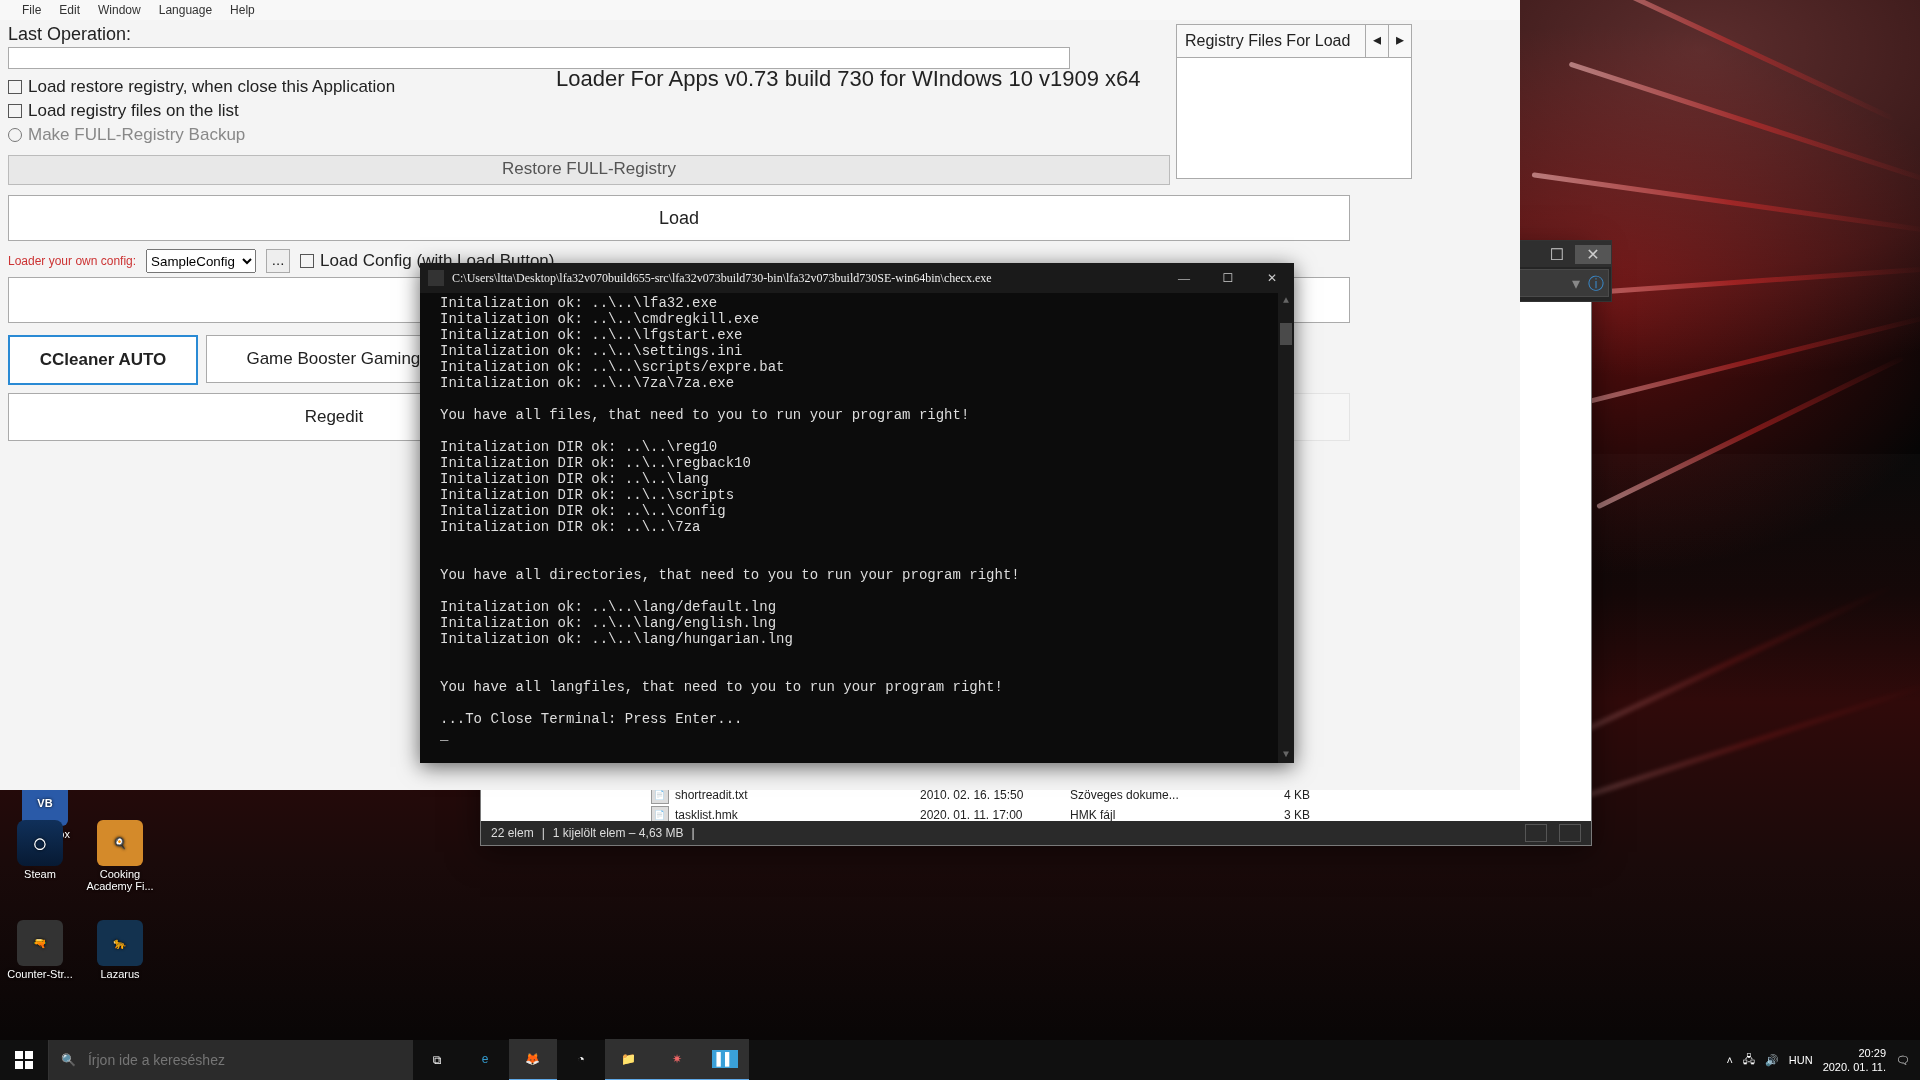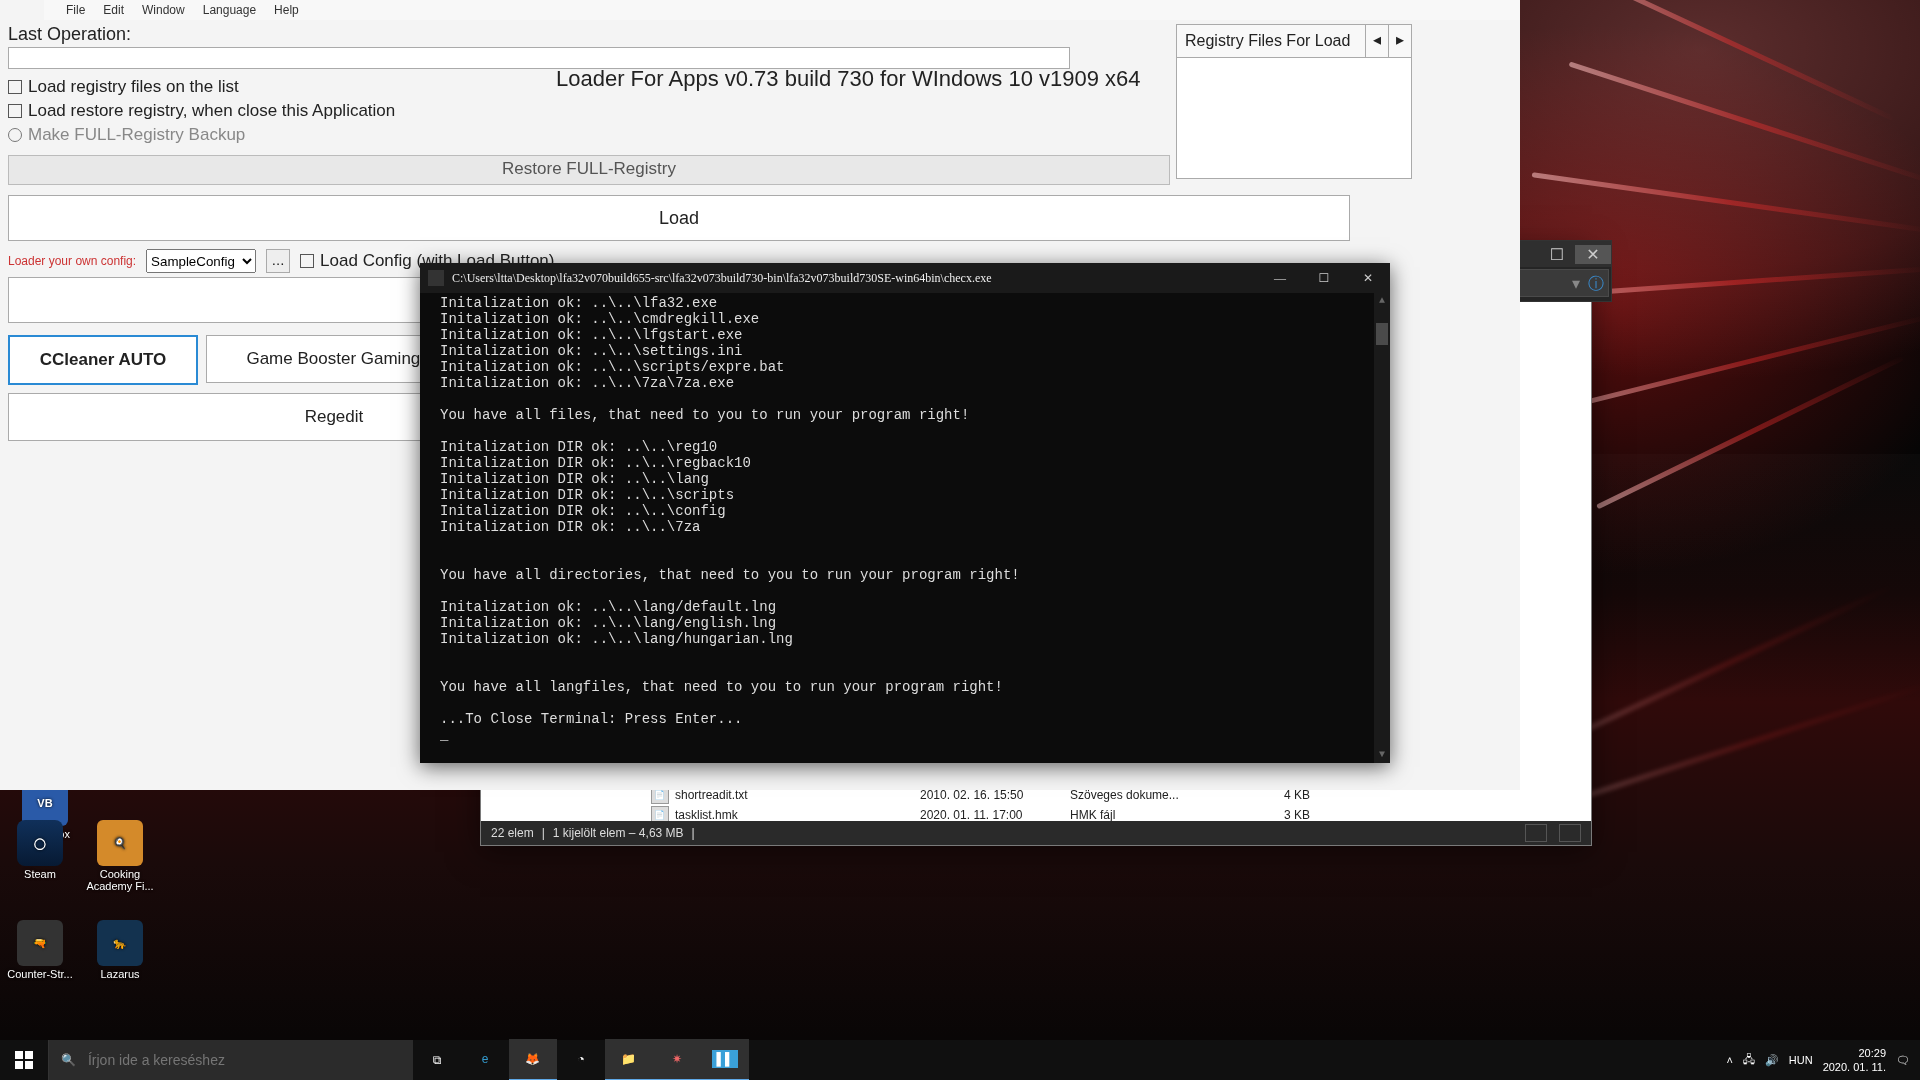--- a/index.html
+++ b/index.html
@@ -33,21 +33,21 @@
   .exp-row .nm{flex:0 0 245px;}.exp-row .dt{flex:0 0 150px;}.exp-row .ty{flex:0 0 160px;}.exp-row .sz{flex:0 0 80px;text-align:right;}
   #exp-status{position:absolute;left:0;right:0;bottom:0;height:24px;background:#2a2a2a;color:#ddd;font-size:12px;display:flex;align-items:center;padding:0 10px;gap:8px;}
   #exp-status .vbtn{width:20px;height:16px;border:1px solid #555;margin-left:4px;}
   
   #darkwin{position:absolute;left:1500px;top:240px;width:110px;height:60px;background:#252525;border:1px solid #333;}
   #darkwin .t{height:26px;background:#2f2f2f;display:flex;justify-content:flex-end;align-items:center;}
   #darkwin .t div{width:36px;text-align:center;color:#ccc;}
   #darkwin .bar{height:26px;background:#3a3a3a;margin:2px;border:1px solid #4a4a4a;}
   
   #loader{position:absolute;left:0;top:0;width:1520px;height:790px;background:#f4f4f4;font-size:15px;color:#222;}
-  #menu{height:20px;background:#f8f8f8;font-size:12px;display:flex;align-items:center;padding:0 22px;gap:18px;color:#333;margin-left:44px;}
+  #menu{height:20px;background:#f8f8f8;font-size:12px;display:flex;align-items:center;padding:0 22px;gap:18px;color:#333;}
   #lastop{padding:4px 8px 0 8px;font-size:18px;}
   #lastop-field{height:20px;border:1px solid #aaa;background:#fff;margin:2px 8px 6px 8px;width:1060px;}
   .cbx{display:flex;align-items:center;gap:6px;padding:2px 8px;font-size:17px;}
   .cbx .box{width:12px;height:12px;border:1px solid #555;}
   .cbx .radio{width:12px;height:12px;border:1px solid #777;border-radius:50%;}
   #title-big{position:absolute;left:556px;top:66px;font-size:22px;}
   #restore-btn{margin:8px;width:1160px;height:28px;background:#e8e8e8;border:1px solid #bbb;color:#555;text-align:center;line-height:26px;font-size:17px;}
   #cfg-row{display:flex;align-items:center;gap:10px;padding:0 8px;font-size:15px;}
   #cfg-row .lbl{color:#c33;font-size:12px;}
   #cfg-row select{height:24px;width:110px;}
@@ -56,21 +56,21 @@
   #blank-btn{margin:4px 8px;width:1340px;height:44px;background:#fff;border:1px solid #aaa;}
   #btnrow{display:flex;gap:8px;padding:8px;}
   .big-btn{height:46px;border:1px solid #aaa;background:#fff;display:flex;align-items:center;justify-content:center;font-size:17px;}
   .big-btn.sel{border:2px solid #2a8ad4;font-weight:bold;}
   
   #regpanel{position:absolute;right:108px;top:24px;width:236px;border-radius:24px;}
   #regpanel .hdr{height:32px;border:1px solid #aaa;background:#f8f8f8;display:flex;align-items:center;font-size:16px;padding-left:8px;}
   #regpanel .hdr .ar{width:22px;height:32px;border-left:1px solid #aaa;text-align:center;line-height:30px;}
   #regpanel .list{height:120px;border:1px solid #aaa;background:#fff;margin-top:-1px;}
   
-  #console{position:absolute;left:420px;top:263px;width:970px;height:500px;background:#0c0c0c;font-family:Consolas,"Courier New",monospace;color:#ddd;font-size:14px;box-shadow:0 4px 20px rgba(0,0,0,.6);}
+  #console{position:absolute;left:420px;top:263px;width:874px;height:500px;background:#0c0c0c;font-family:Consolas,"Courier New",monospace;color:#ddd;font-size:14px;box-shadow:0 4px 20px rgba(0,0,0,.6);}
   #con-title{height:30px;background:#1a1a1a;display:flex;align-items:center;color:#eee;font-size:12px;font-family:"Segoe UI";}
   #con-title .ic{width:16px;height:16px;margin:0 8px;background:#333;}
   #con-title .sp{flex:1;}
   #con-title .wb{width:44px;height:30px;display:flex;align-items:center;justify-content:center;color:#ccc;}
   #con-scroll{position:absolute;right:0;top:30px;bottom:0;width:16px;background:#1a1a1a;}
   #con-scroll .up,#con-scroll .dn{height:16px;text-align:center;color:#666;font-size:10px;line-height:16px;}
   #con-scroll .thumb{position:absolute;left:2px;right:2px;top:30px;height:22px;background:#4a4a4a;}
   #con-body{padding:2px 20px;white-space:pre;line-height:16px;}
 </style>
 </head>
@@ -155,25 +155,25 @@
     <span>Edit</span>
     <span>Window</span>
     <span>Language</span>
     <span>Help</span>
   </div>
   <div id="lastop">Last Operation:</div>
   <div id="lastop-field"></div>
 
   <div class="cbx">
     <div class="box"></div>
-      <span>Load registry files on the list</span>
+      <span>Load restore registry, when close this Application</span>
   </div>
   <div class="cbx">
     <div class="box"></div>
-      <span>Load restore registry, when close this Application</span>
+      <span>Load registry files on the list</span>
   </div>
   <div class="cbx" style="color:#888;">
     <div class="radio"></div>
       <span>Make FULL-Registry Backup</span>
   </div>
 
   <div id="title-big">Loader For Apps v0.73 build 730 for WIndows 10 v1909 x64</div>
 
   <div id="restore-btn">Restore FULL-Registry</div>
 

